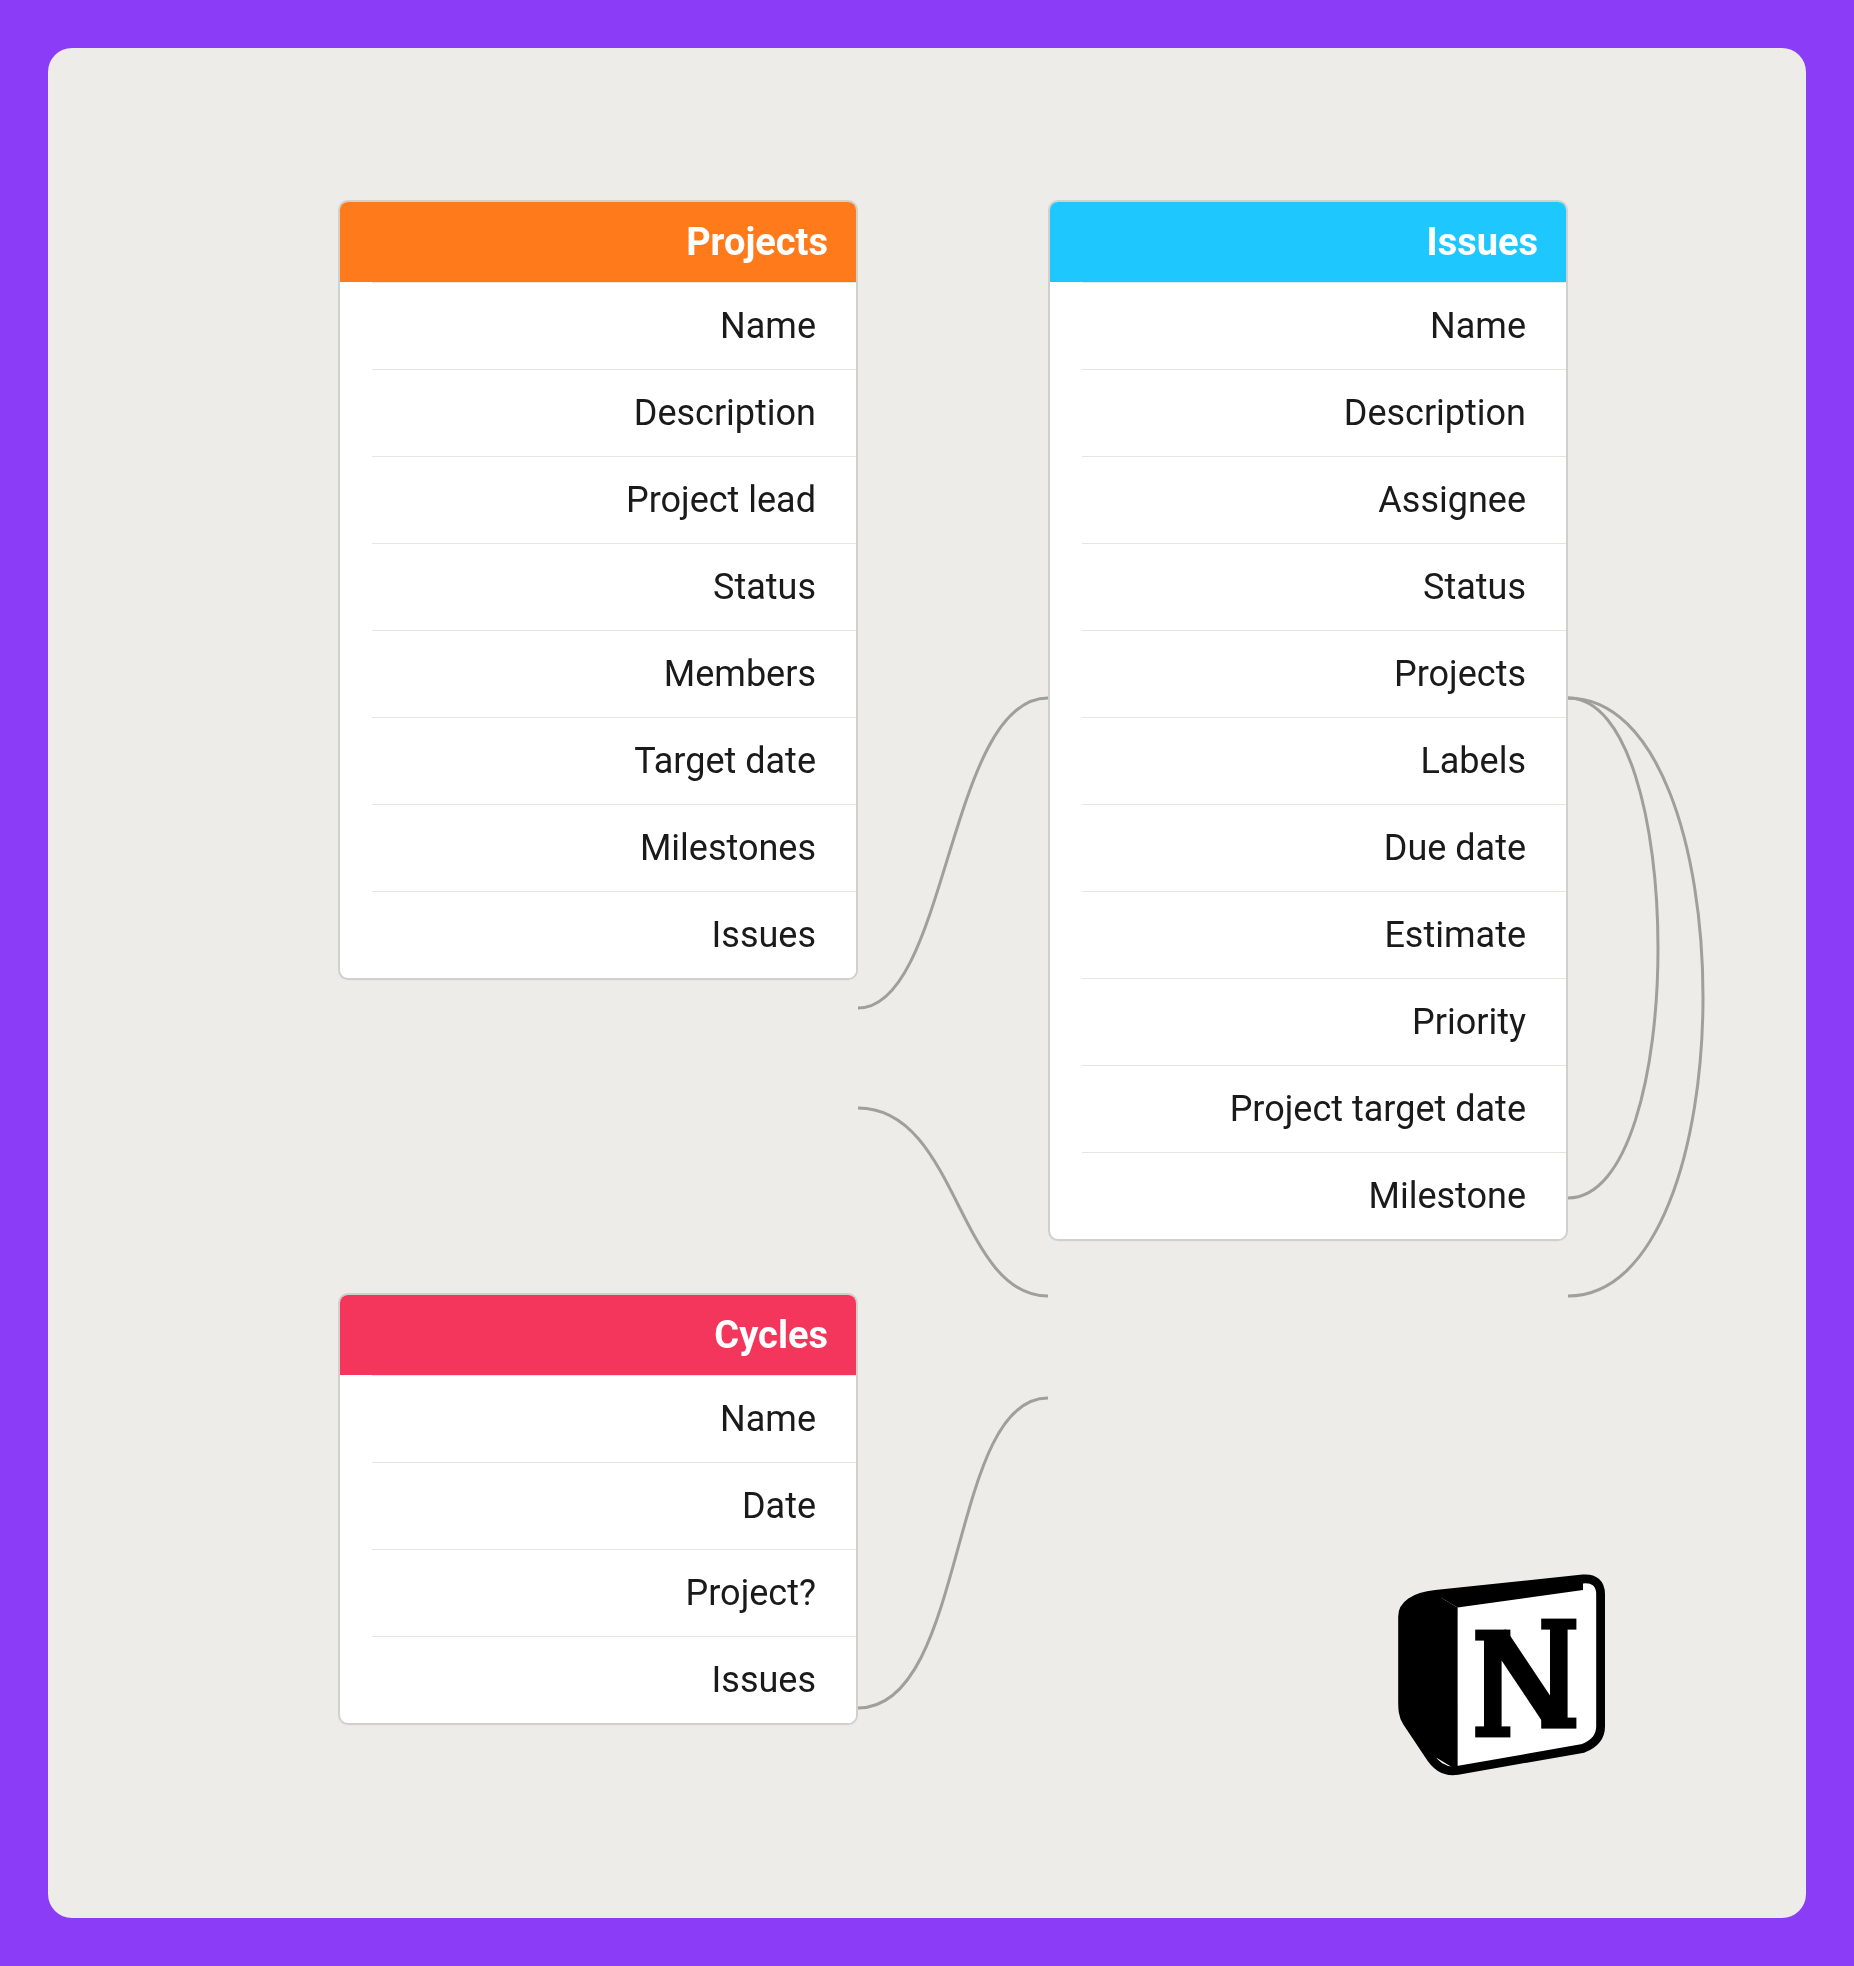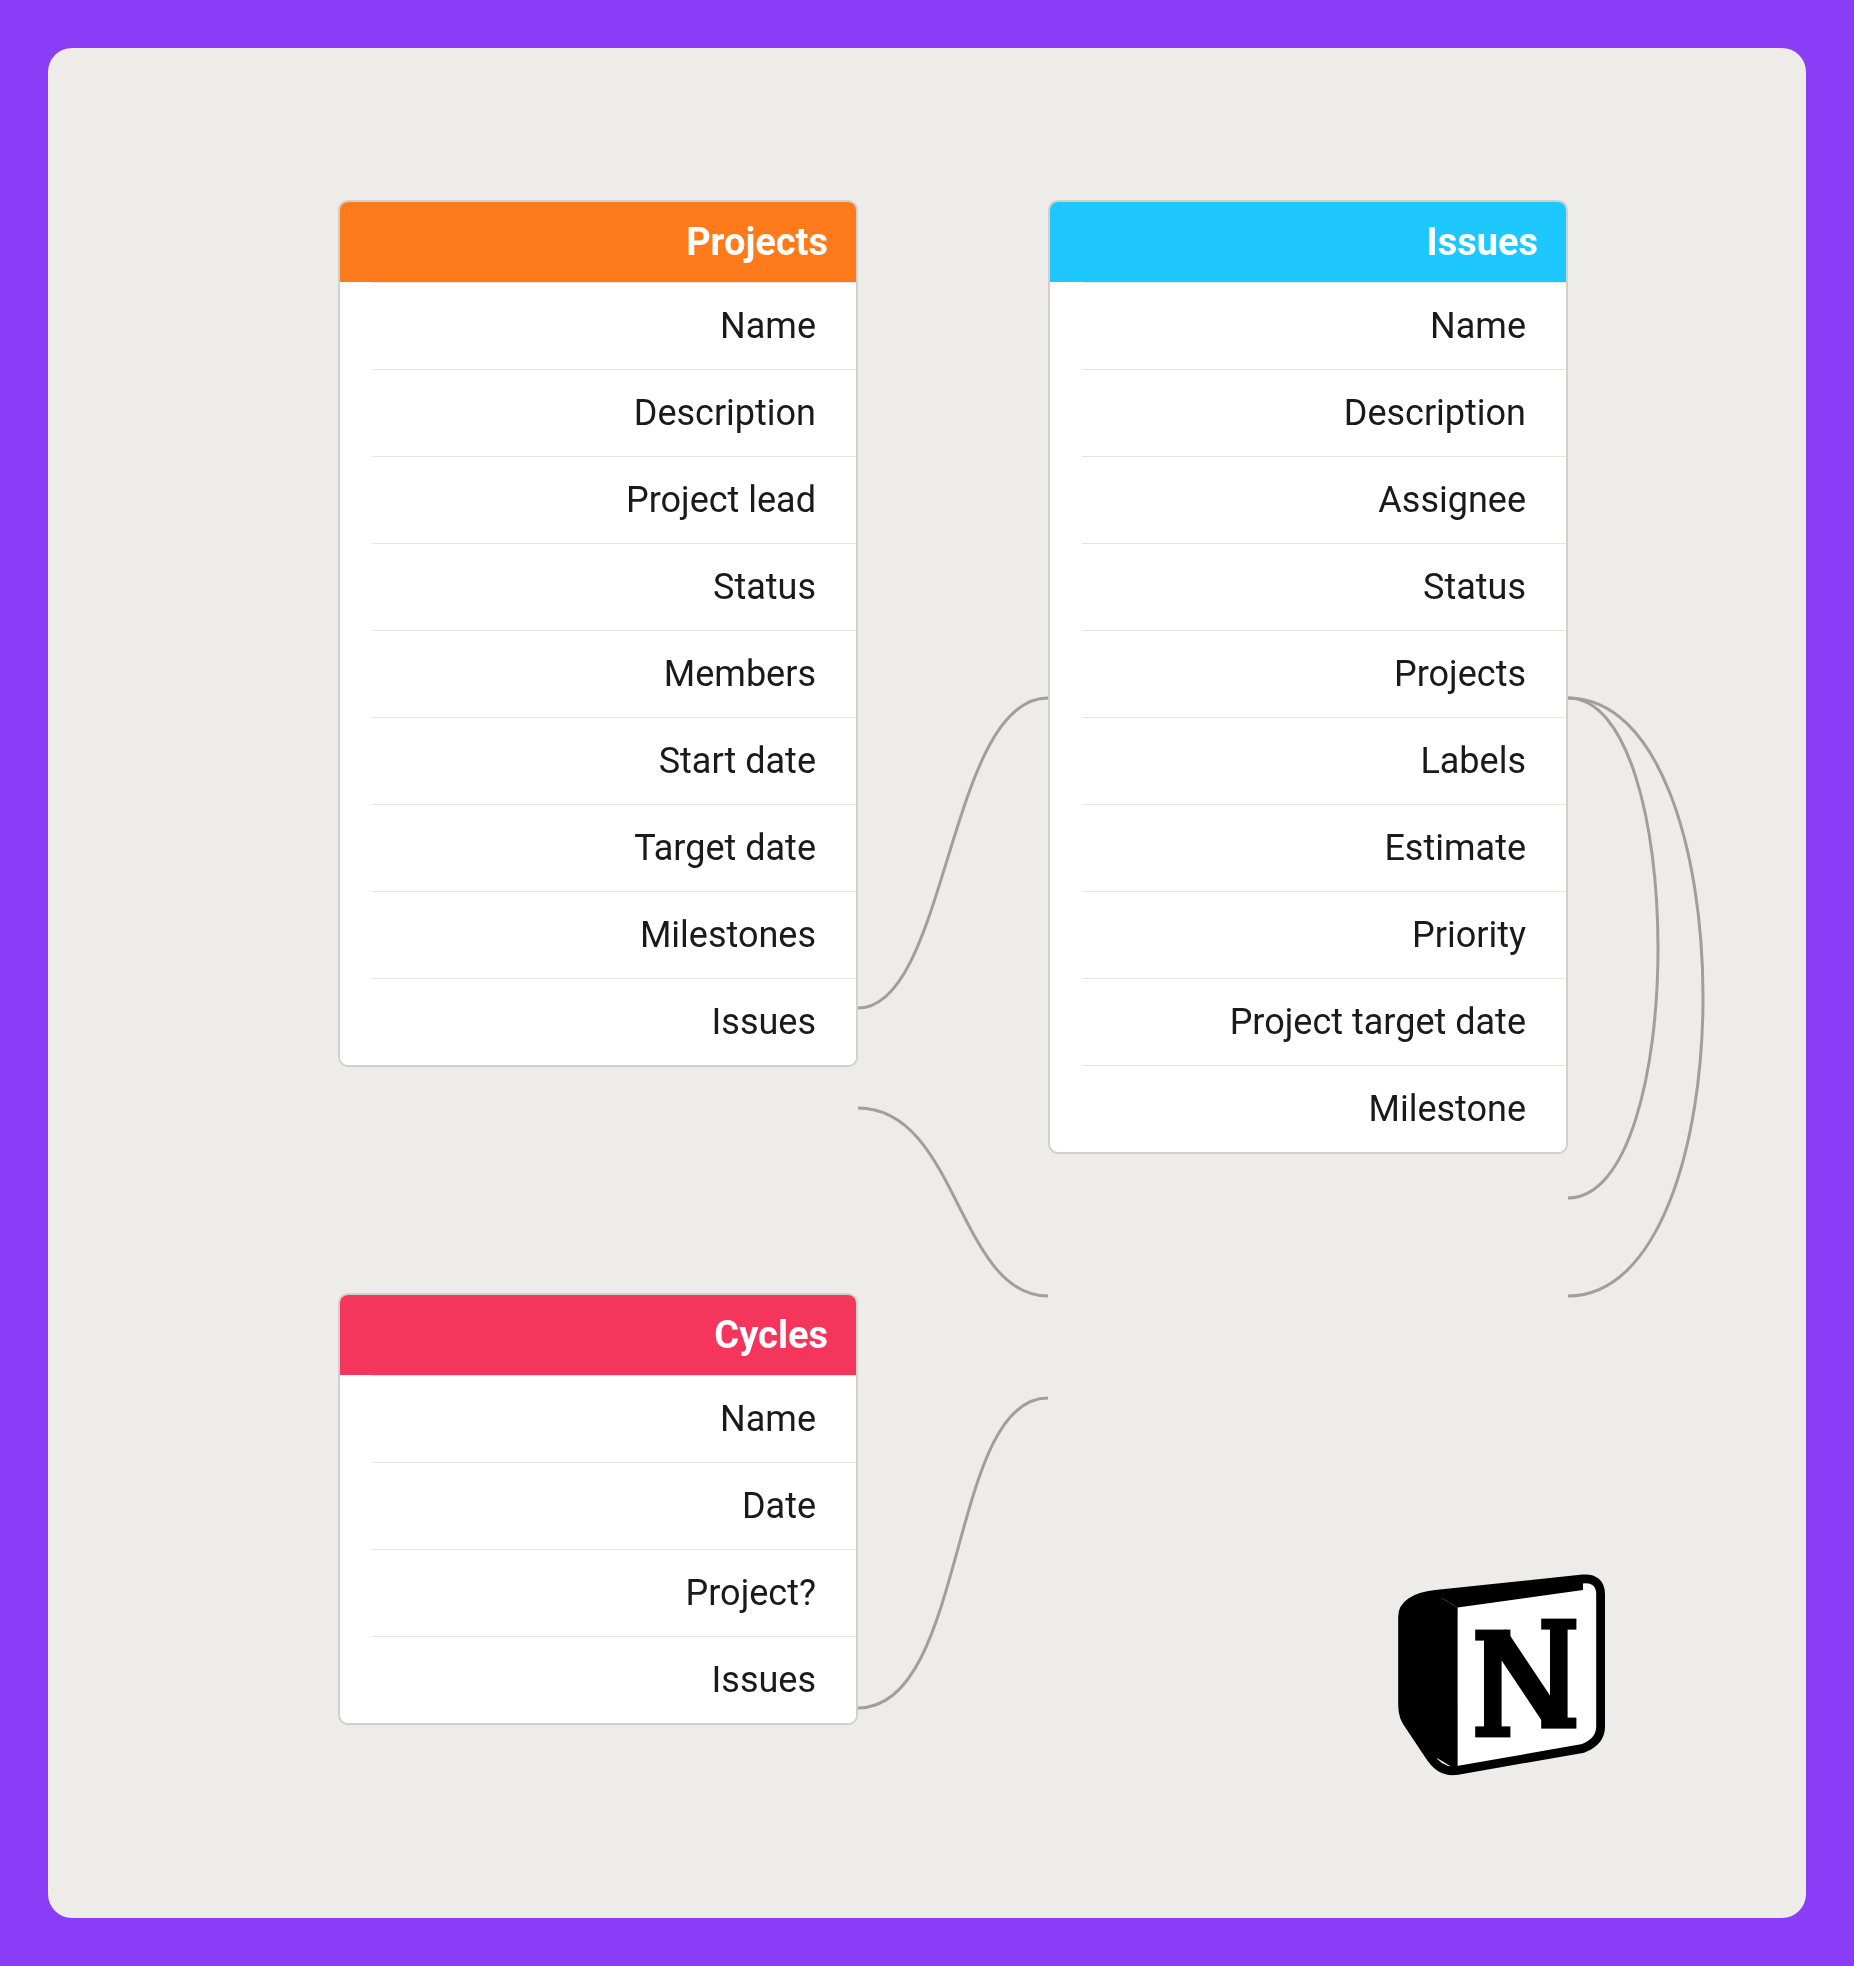--- a/index.html
+++ b/index.html
@@ -124,34 +124,34 @@
     <path d="M 1520 650 C 1700 650, 1700 1248, 1520 1248"></path>
   </svg>
 
   <div class="entity-box" id="box-projects">
     <div class="entity-header">Projects</div>
     <div class="entity-field">Name</div>
     <div class="entity-field">Description</div>
     <div class="entity-field">Project lead</div>
     <div class="entity-field">Status</div>
     <div class="entity-field">Members</div>
-    <div class="entity-field">Start date</div>
     <div class="entity-field">Target date</div>
     <div class="entity-field">Milestones</div>
     <div class="entity-field">Issues</div>
   </div>
 
   <div class="entity-box" id="box-issues">
     <div class="entity-header">Issues</div>
     <div class="entity-field">Name</div>
     <div class="entity-field">Description</div>
     <div class="entity-field">Assignee</div>
     <div class="entity-field">Status</div>
     <div class="entity-field">Projects</div>
     <div class="entity-field">Labels</div>
+    <div class="entity-field">Due date</div>
     <div class="entity-field">Estimate</div>
     <div class="entity-field">Priority</div>
     <div class="entity-field">Project target date</div>
     <div class="entity-field">Milestone</div>
   </div>
 
   <div class="entity-box" id="box-cycles">
     <div class="entity-header">Cycles</div>
     <div class="entity-field">Name</div>
     <div class="entity-field">Date</div>

